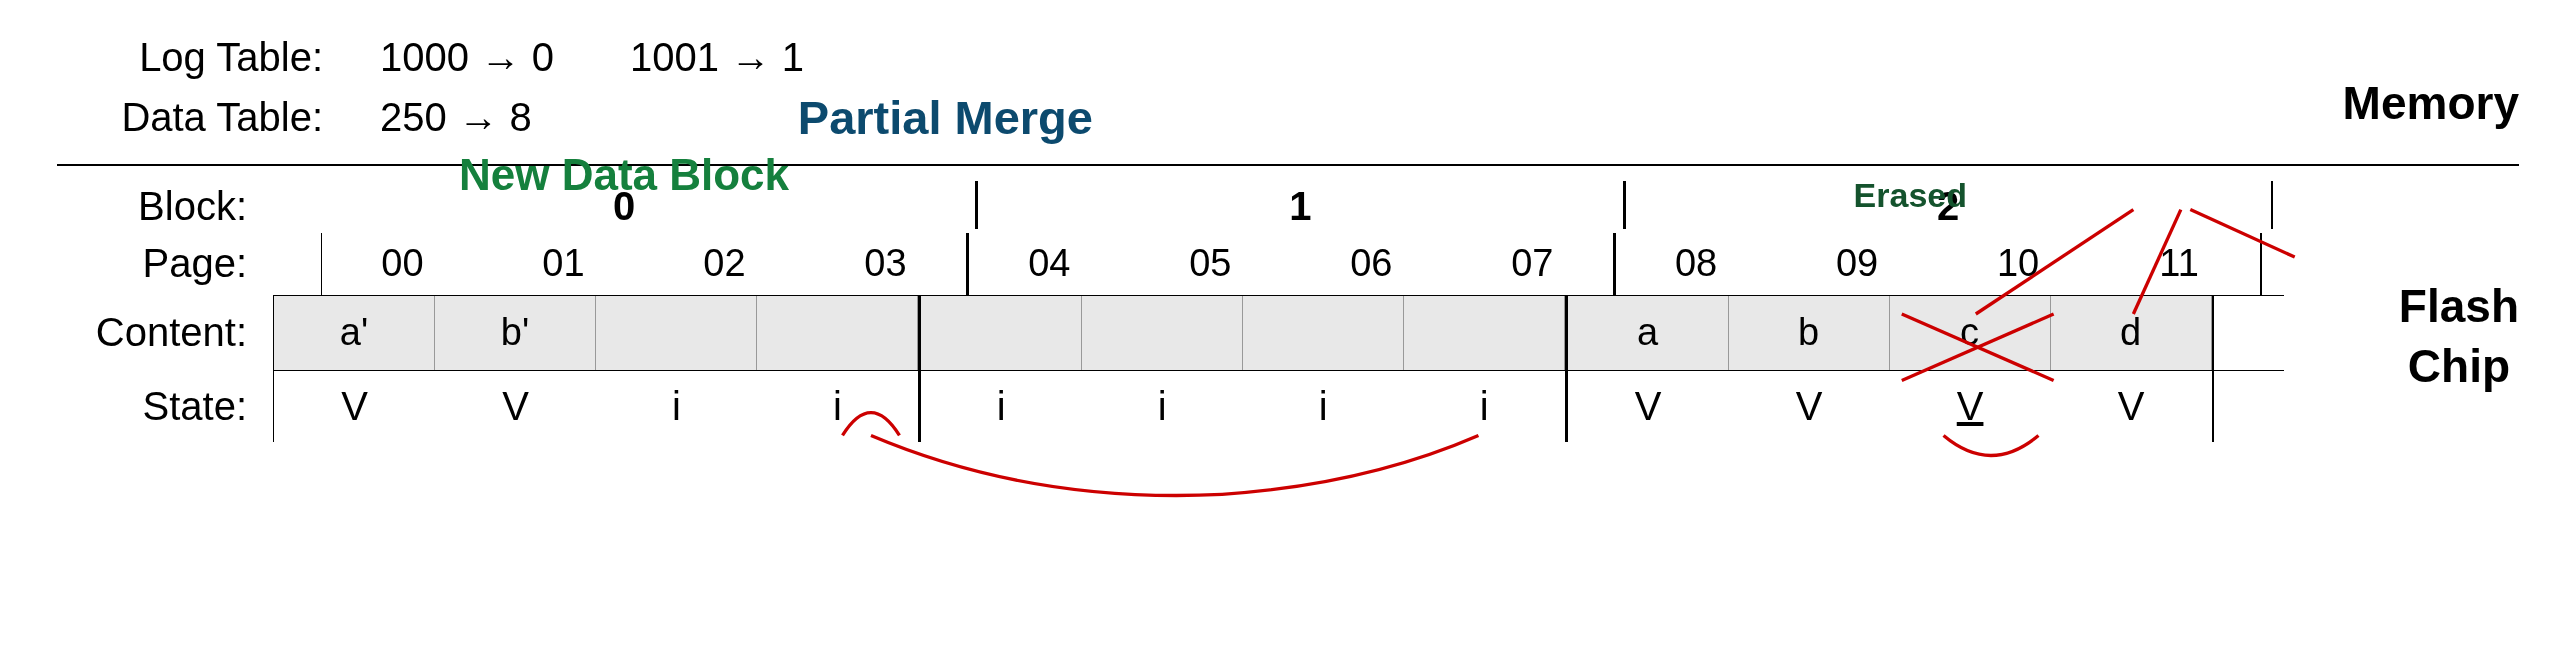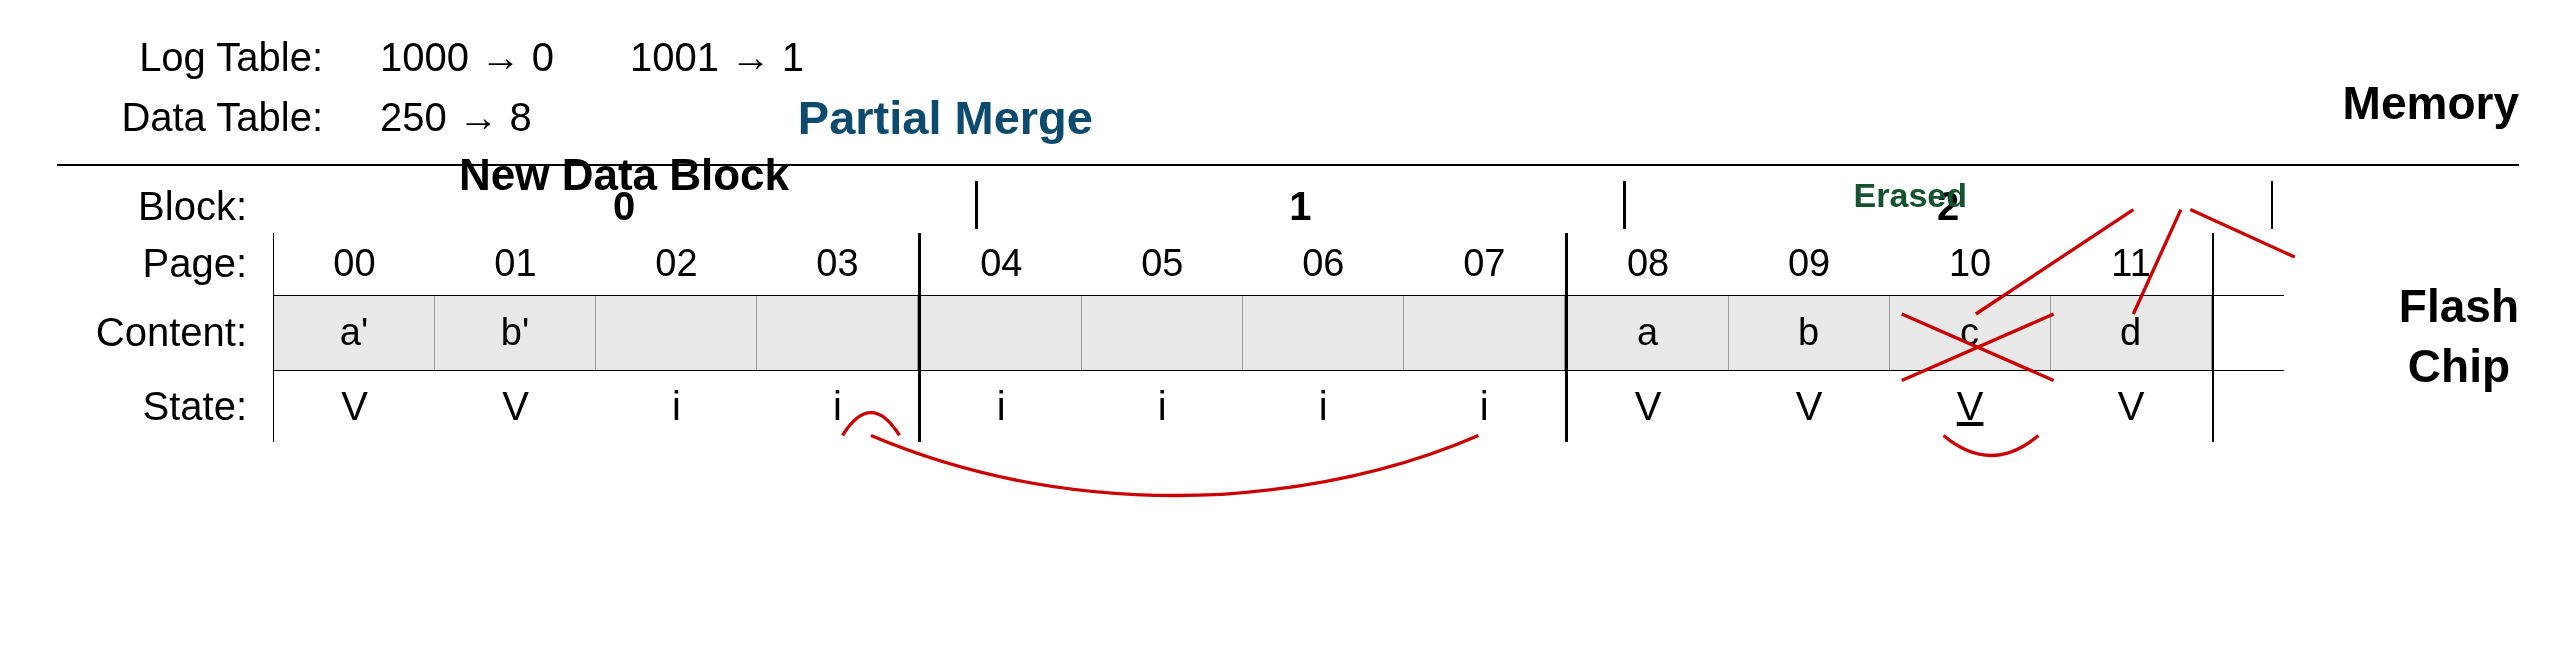--- a/index.html
+++ b/index.html
@@ -136,20 +136,21 @@
     .block-0 { width: 702px; }
     .block-1 { width: 645px; }
     .block-2 { width: 645px; }
 
     
     .pages-row {
       display: flex;
       height: 62px;
       align-items: center;
       border-left: 1.9px solid #000;
+      margin-left: 48px;
     }
 
     .page-num {
       width: 161px;
       text-align: center;
       font-size: 38px;
     }
 
     
     .content-row-grid {
@@ -261,21 +262,21 @@
       <div class="row-label block-row">Block:</div>
       <div class="row-label page-row">Page:</div>
       <div class="row-label content-row">Content:</div>
       <div class="row-label state-row">State:</div>
     </div>
 
     <div class="grid-area" style="position:relative;">
 
       <div class="blocks-row">
         <div class="block-cell block-0" style="position:relative;">
-          <span style="color:#000000; font-size:44px; font-weight:bold; position:absolute; top:-7.6px; left:0; width:100%; text-align:center;">New Data Block</span>
+          <span style="color:#15803d; font-size:44px; font-weight:bold; position:absolute; top:-7.6px; left:0; width:100%; text-align:center;">New Data Block</span>
           <span style="font-size:40px; font-weight:bold; margin-top:26.6px;">0</span>
         </div>
         <div style="width:2.8px; background:#000; align-self:stretch;"></div>
         <div class="block-cell block-1">
           <span>1</span>
         </div>
         <div style="width:2.8px; background:#000; align-self:stretch;"></div>
         <div class="block-cell block-2 block-2-container" style="position:relative;">
           <span>2</span>
           <span style="position:absolute; top:-7.6px; left:228px; color:#14532d; font-size:34px; font-weight:bold;">Erased</span>

